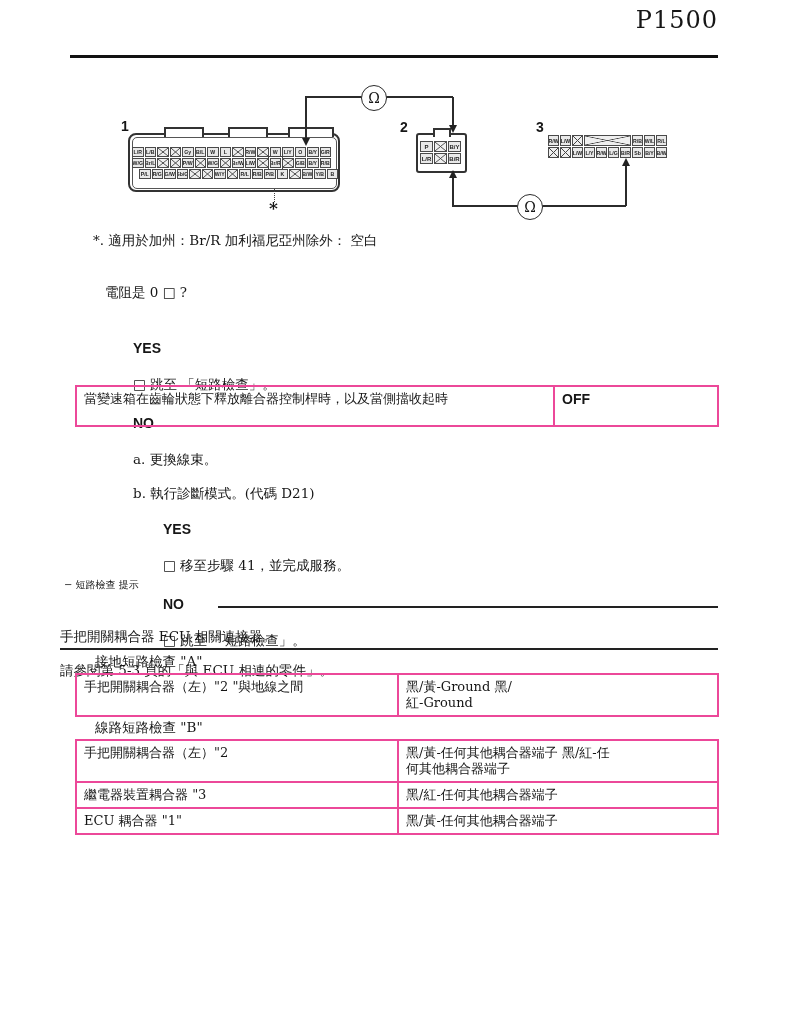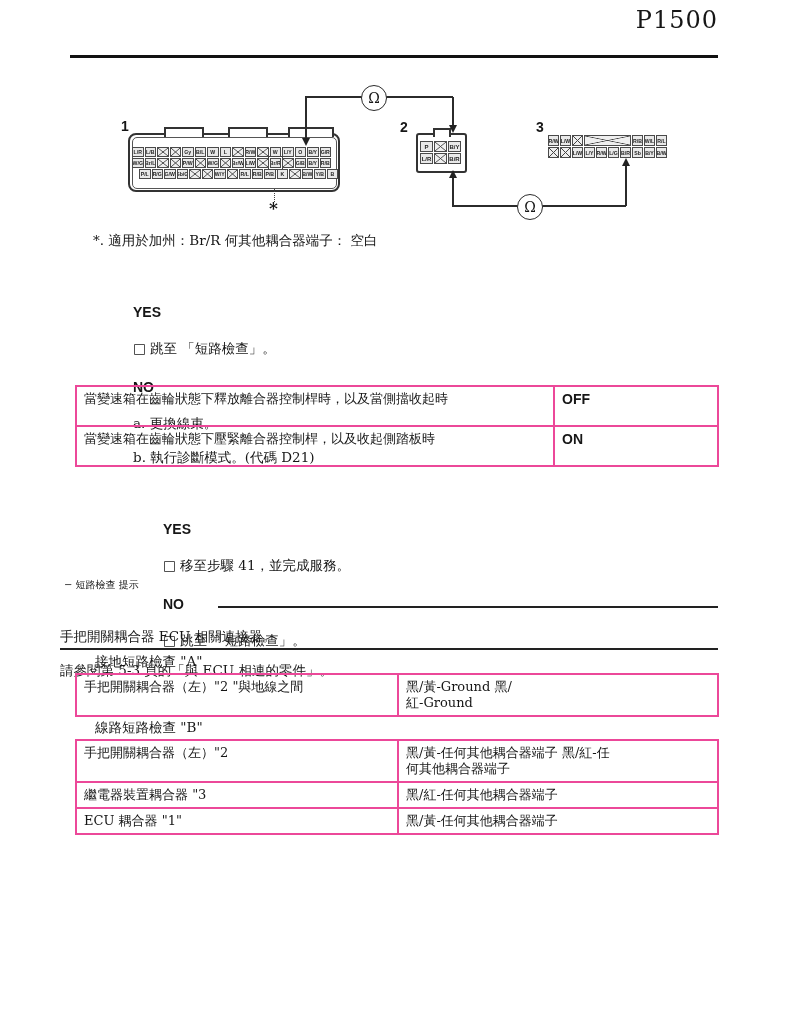--- a/index.html
+++ b/index.html
@@ -201,42 +201,39 @@
     <div class="wire h" style="left:452px;top:130px;width:66px;"></div>
     <div class="ohm" style="left:517px;top:119px;">Ω</div>
     <div class="wire h" style="left:542px;top:130px;width:84px;"></div>
     <div class="wire v" style="left:625px;top:88px;height:43px;"></div>
     <div class="arrow-up" style="left:622px;top:83px;"></div>
 
     <div class="dotted-line" style="left:274px;top:114px;height:13px;"></div>
     <div class="asterisk" style="left:269px;top:123px;">*</div>
   </div>
 
-  <div class="txt" style="left:93px;top:232px;">*. 適用於加州：Br/R 何其他耦合器端子： 空白</div>
+  <div class="txt" style="left:93px;top:232px;">*. 適用於加州：Br/R 加利福尼亞州除外： 空白</div>
 
   <div class="txt" style="left:105px;top:267px;">
+    <div class="flow-line">電阻是 0 □ ?</div>
     <div style="margin-left:28px;">
       <div class="yn">YES</div>
       <div class="flow-line">□ 跳至 「短路檢查」。</div>
       <div class="yn">NO</div>
       <div>a. 更換線束。</div>
       <div>b. 執行診斷模式。(代碼 D21)</div>
     </div>
   </div>
 
   <table class="doc" id="state-table" style="top:385px;">
     <tbody>
       <tr>
         <td class="lbl">當變速箱在齒輪狀態下釋放離合器控制桿時，以及當側擋收起時</td>
         <td class="val">OFF</td>
       </tr>
-      <tr>
-        <td class="lbl">當變速箱在齒輪狀態下壓緊離合器控制桿，以及收起側踏板時</td>
-        <td class="val">ON</td>
-      </tr>
     </tbody>
   </table>
 
   <div class="txt" style="left:140px;top:484px;">
     <div style="margin-left:23px;">
       <div class="yn">YES</div>
       <div class="flow-line">□ 移至步驟 41，並完成服務。</div>
       <div class="yn">NO</div>
       <div>□ 跳至 「短路檢查」。</div>
     </div>

